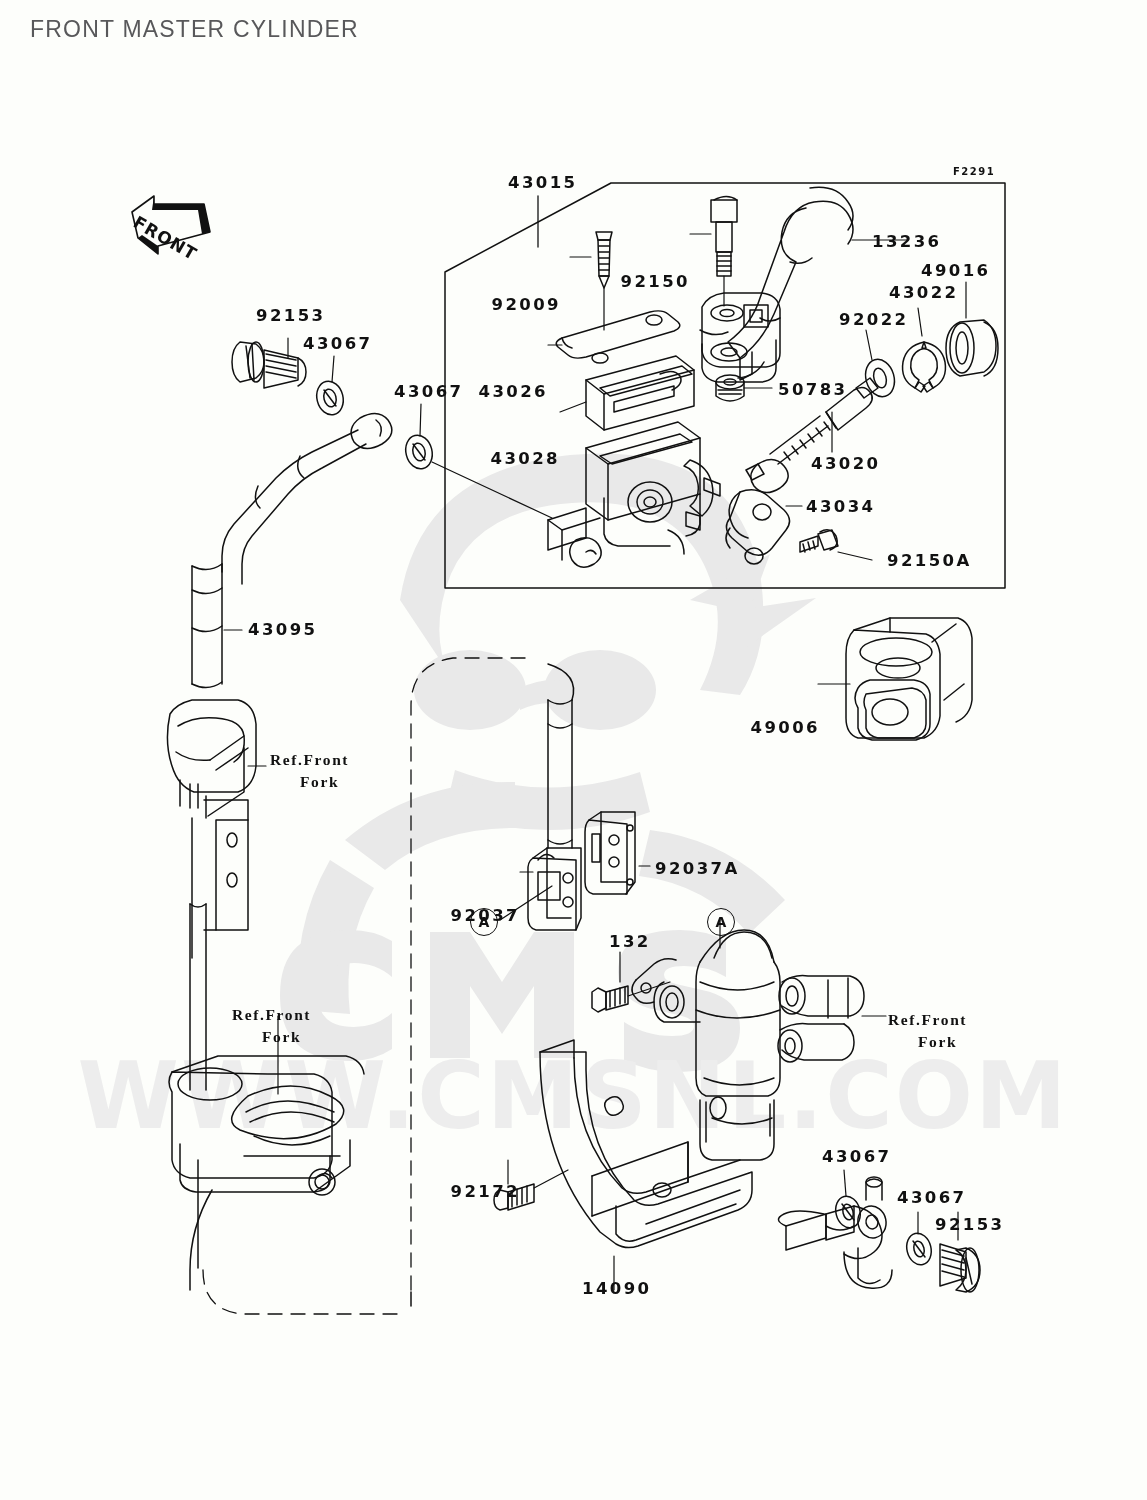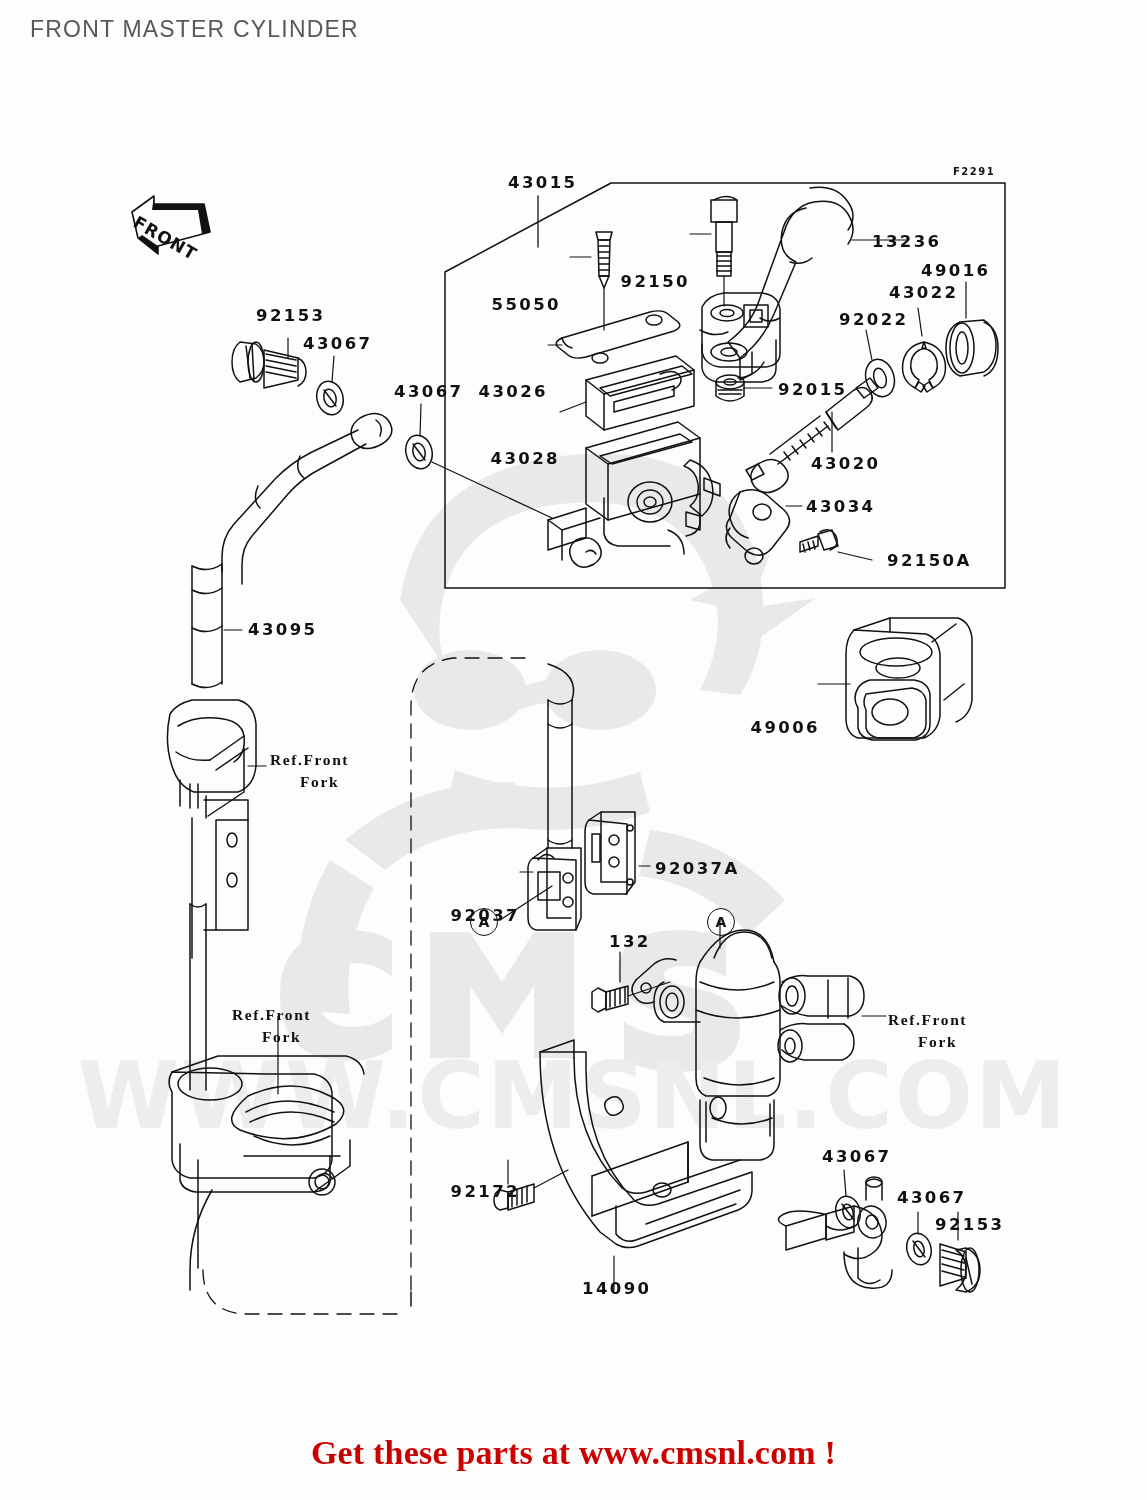--- a/index.html
+++ b/index.html
@@ -497,29 +497,29 @@
       <path d="M4 22 L26 6 L26 14 L76 14 L82 42 L30 56 L30 64 L10 48 Z" fill="none" stroke="#111" stroke-width="1.6" stroke-linejoin="round"></path>
       <path d="M26 6 L26 14 L76 14 L82 42 L74 44 L70 20 L24 20 Z" fill="#111" stroke="none"></path>
       <path d="M30 56 L30 64 L10 48 L14 45 Z" fill="#111" stroke="none"></path>
     </svg>
     <div class="txt">FRONT</div>
   </div>
 
   <div class="code" style="left:953px;  top:166px;">F2291</div>
 
   <div class="lbl" style="left:508px;  top:172px;">43015</div>
-  <div class="lbl r" style="left:441px;  top:249px; width:120px;">55050</div>
+  <div class="lbl r" style="left:441px;  top:249px; width:120px;">92009</div>
   <div class="lbl r" style="left:570px;  top:226px; width:120px;">92150</div>
   <div class="lbl" style="left:872px;  top:231px;">13236</div>
   <div class="lbl" style="left:921px;  top:260px;">49016</div>
   <div class="lbl" style="left:889px;  top:282px;">43022</div>
   <div class="lbl" style="left:839px;  top:309px;">92022</div>
   <div class="lbl r" style="left:428px;  top:336px; width:120px;">43026</div>
   <div class="lbl r" style="left:440px;  top:403px; width:120px;">43028</div>
-  <div class="lbl" style="left:778px;  top:379px;">92015</div>
+  <div class="lbl" style="left:778px;  top:379px;">50783</div>
   <div class="lbl" style="left:811px;  top:453px;">43020</div>
   <div class="lbl" style="left:806px;  top:496px;">43034</div>
   <div class="lbl" style="left:887px;  top:550px;">92150A</div>
 
   <div class="lbl" style="left:256px;  top:305px;">92153</div>
   <div class="lbl" style="left:303px;  top:333px;">43067</div>
   <div class="lbl" style="left:394px;  top:381px;">43067</div>
   <div class="lbl" style="left:248px;  top:619px;text-align:right;">43095</div>
   <div class="lbl r" style="left:700px;  top:672px; width:120px;">49006</div>
   <div class="lbl r" style="left:400px;  top:860px; width:120px;">92037</div>
@@ -536,14 +536,13 @@
 
   <div class="ref" style="left:232px;  top:1003px;">Ref.Front</div>
   <div class="ref" style="left:262px;  top:1025px;">Fork</div>
 
   <div class="ref" style="left:888px;  top:1008px;">Ref.Front</div>
   <div class="ref" style="left:918px;  top:1030px;">Fork</div>
 
   <div class="cmark" style="left:470px; top:908px;">A</div>
   <div class="cmark" style="left:707px; top:908px;">A</div>
 
-  <div class="footer">Get these parts at www.cmsnl.com !</div>
 </div>
 
 </body></html>

